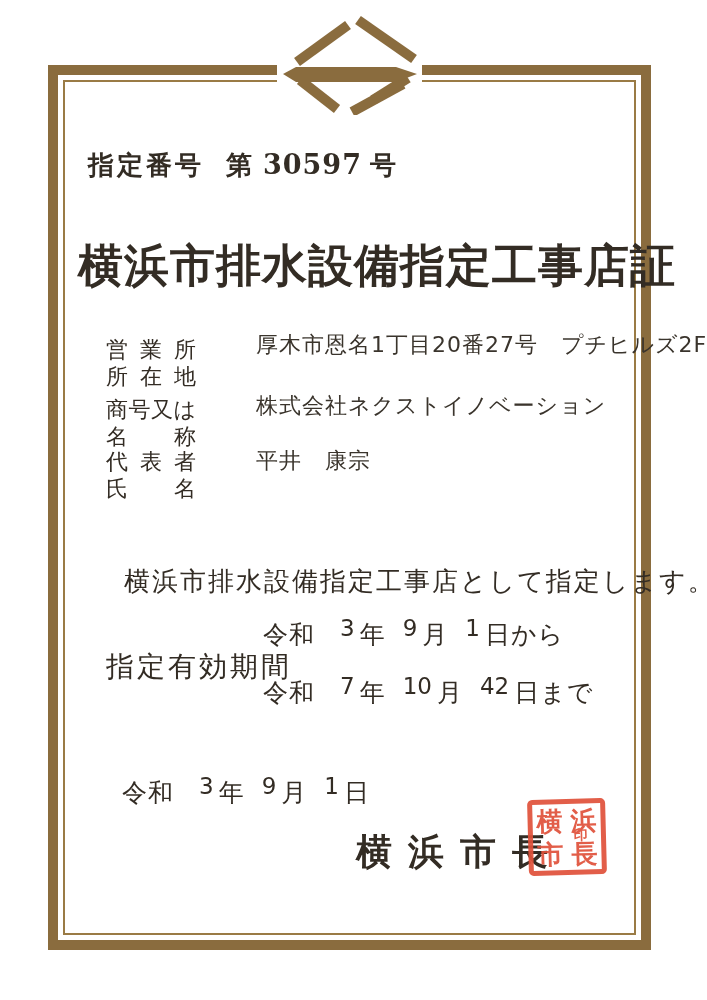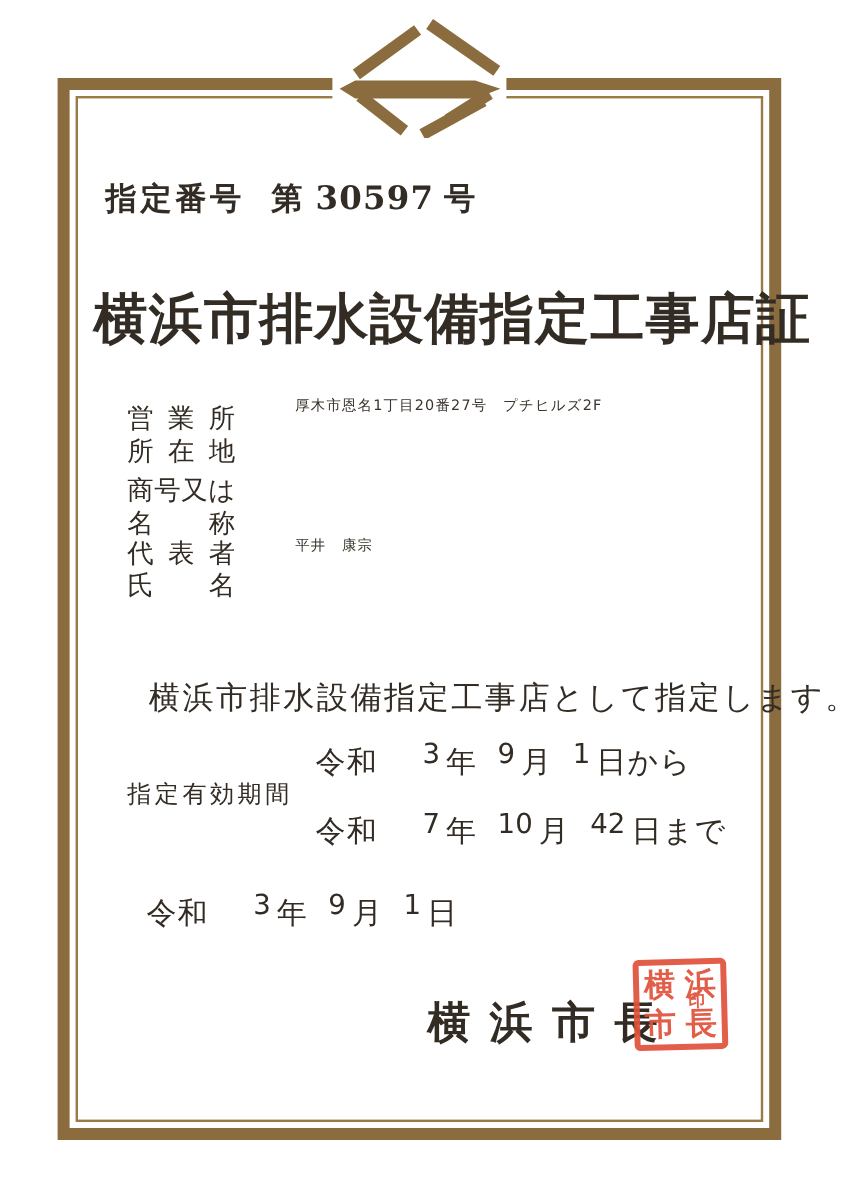--- a/index.html
+++ b/index.html
@@ -42,39 +42,39 @@
     position:absolute;left:44px;width:666px;top:236px;
     text-align:center;font-size:45px;font-weight:700;letter-spacing:1px;
     white-space:nowrap;
   }
   .flabel{
     position:absolute;left:106px;width:90px;
     font-size:22px;line-height:27px;font-weight:400;
   }
   [data-justify]{display:flex;justify-content:space-between;}
   .fvalue{
-    position:absolute;left:246px;
+    position:absolute;left:256px;
     font-family:"DejaVu Sans", sans-serif;
-    font-size:12px;letter-spacing:1px;white-space:nowrap;color:#3a342c;
+    font-size:22px;letter-spacing:1px;white-space:nowrap;color:#3a342c;
   }
   .statement{
     position:absolute;left:106px;top:564px;
     font-size:26px;letter-spacing:2px;white-space:nowrap;margin-left:18px;
   }
   .validity-label{
     position:absolute;left:106px;top:648px;
-    font-size:20px;letter-spacing:3px;white-space:nowrap;
+    font-size:28px;letter-spacing:3px;white-space:nowrap;
   }
   .date-line{
     position:absolute;font-size:25px;white-space:nowrap;letter-spacing:1px;
   }
   .date-from{left:263px;top:618px;}
   .date-to{left:263px;top:676px;}
-  .issue-date{left:122px;top:744px;}
-  .date-line .era{margin-right:32px;}
+  .issue-date{left:122px;top:776px;}
+  .date-line .era{margin-right:20px;}
   .date-line .num{
     font-family:"DejaVu Sans", sans-serif;
     font-size:23px;position:relative;top:-7px;margin:0 5px;letter-spacing:0;
   }
   .date-line .unit{margin-right:12px;}
   .issuer{
     position:absolute;left:356px;top:828px;
     font-size:36px;letter-spacing:16px;font-weight:700;white-space:nowrap;
   }
   
@@ -138,20 +138,21 @@
         <span>商</span>
         <span>号</span>
         <span>又</span>
         <span>は</span>
       </div>
     <div data-justify="">
         <span>名</span>
         <span>称</span>
       </div>
   </div>
+  <div class="fvalue" style="top:391px">株式会社ネクストイノベーション</div>
 
   <div class="flabel" style="top:448px">
     <div data-justify="">
         <span>代</span>
         <span>表</span>
         <span>者</span>
       </div>
     <div data-justify="">
         <span>氏</span>
         <span>名</span>

